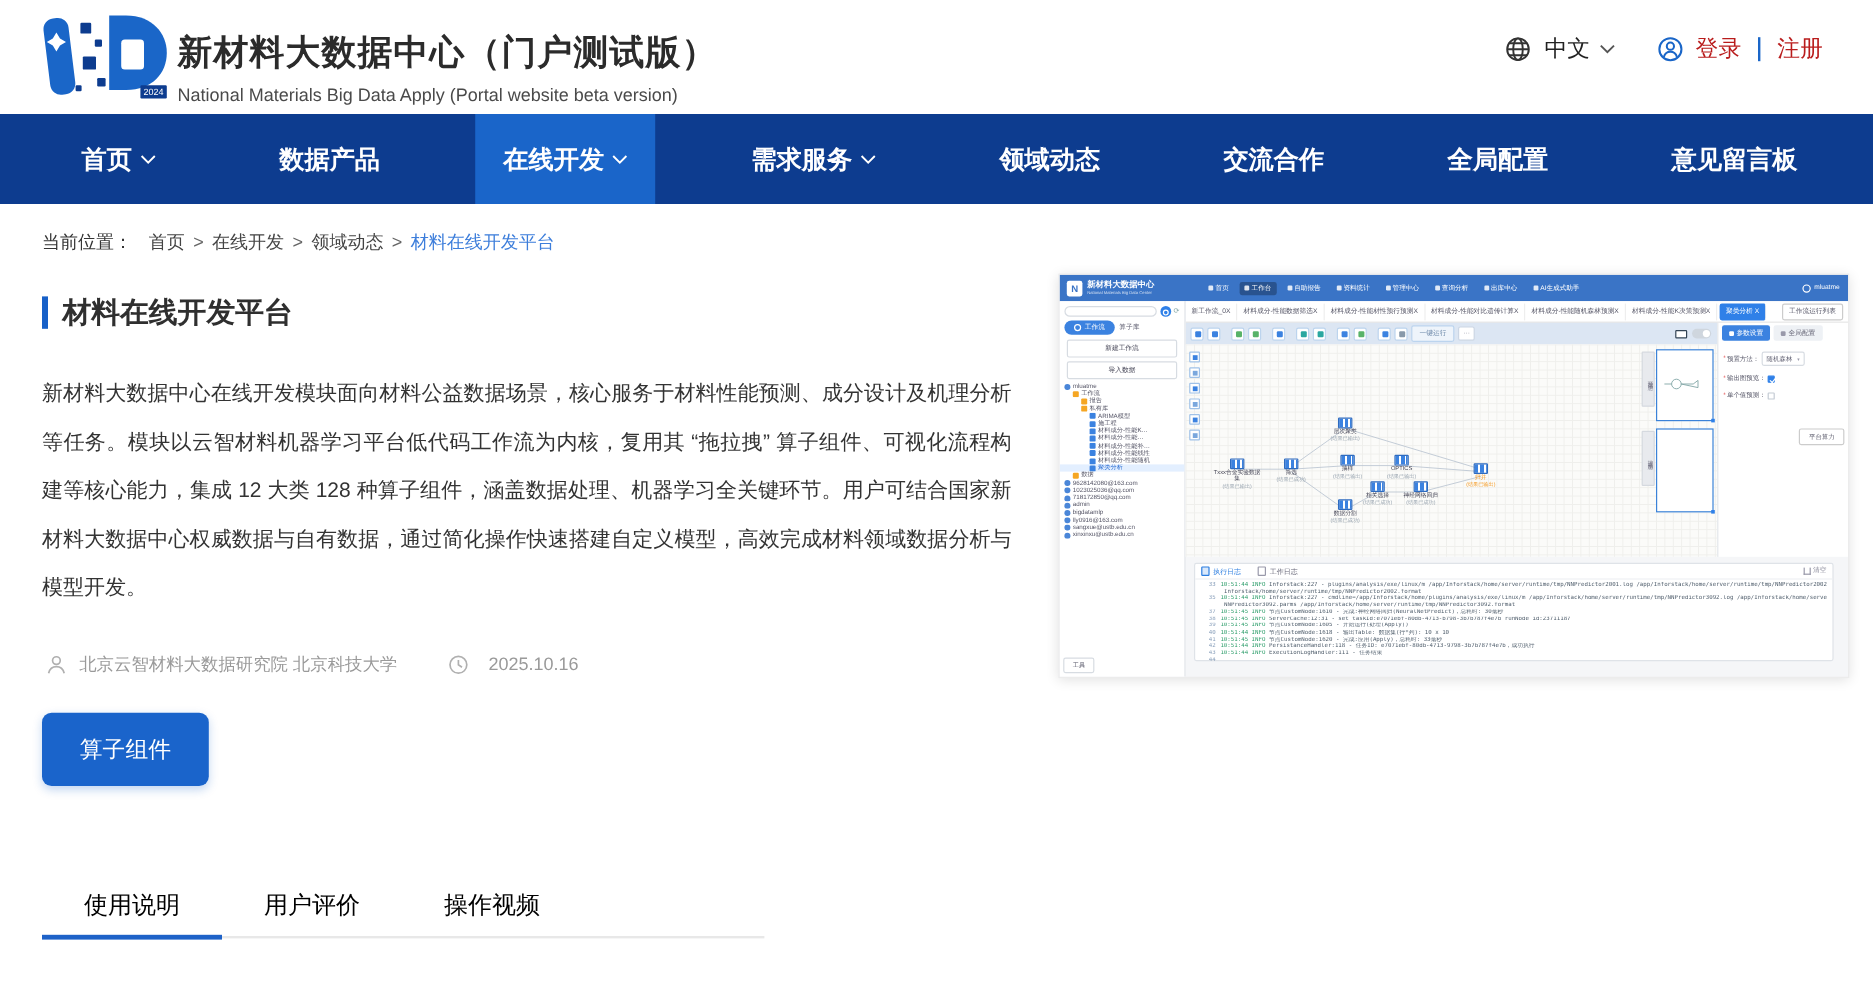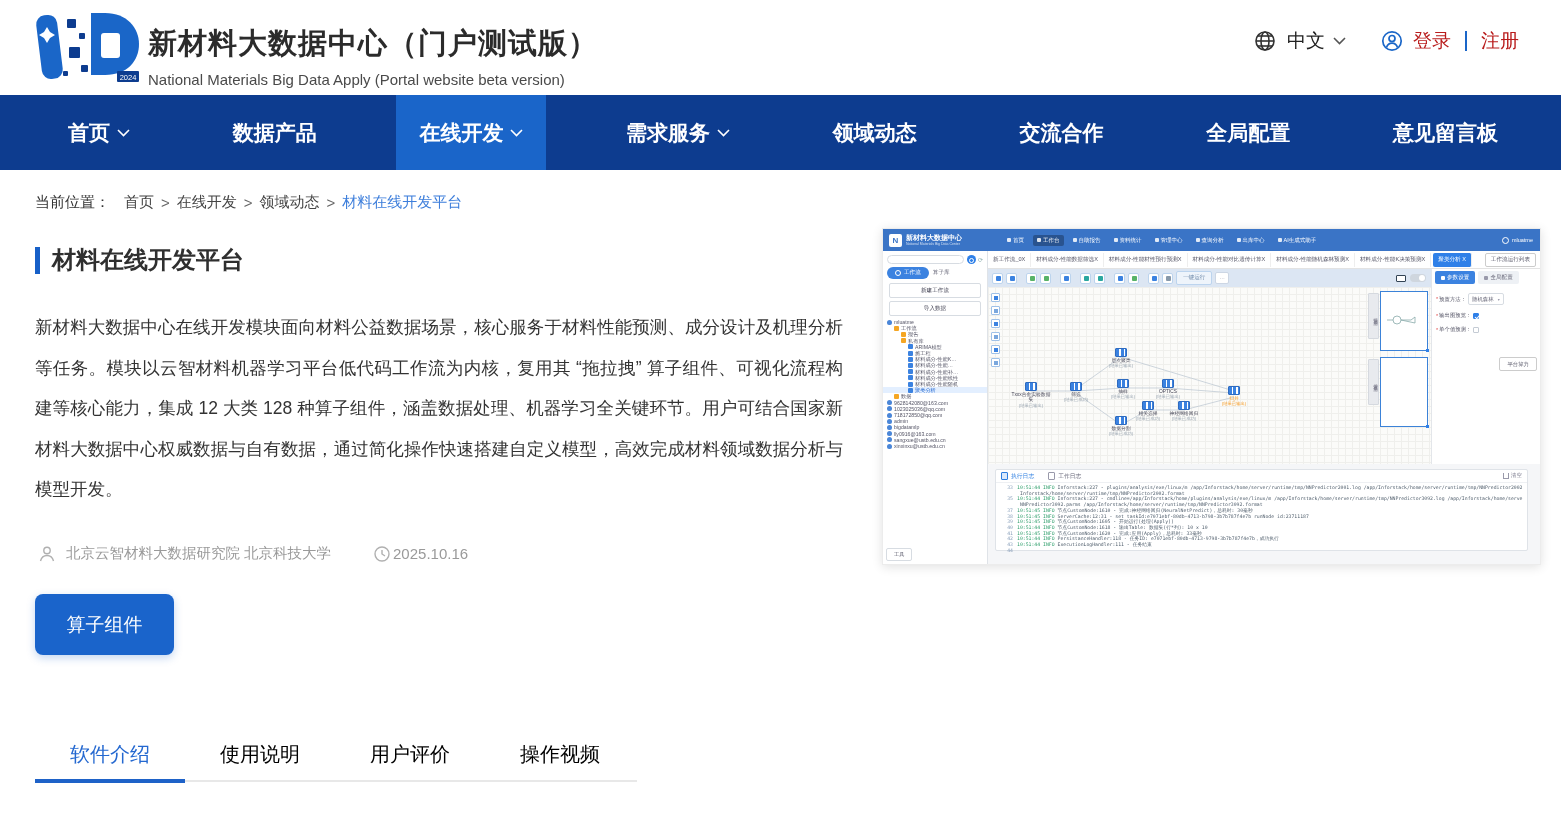--- a/index.html
+++ b/index.html
@@ -33,21 +33,21 @@
   .bc-label { margin-right:14px; }
 
   
   .atitle { position:absolute; top:244px; left:35px; display:flex; align-items:center; }
   .abar { width:5px; height:27px; background:#1760c8; margin-right:12px; }
   .atext { font-size:24px; font-weight:bold; color:#2f2f2f; }
   .desc { position:absolute; top:307px; left:35px; width:808px; font-size:17.5px; line-height:40.5px; color:#333; text-align:justify; }
   .meta { position:absolute; top:544px; left:38px; display:flex; align-items:center; color:#9a9a9a; font-size:14.5px; }
   .meta .a-name { margin-left:10px; }
   .meta .clk { margin-left:42px; display:flex; }
-  .meta .a-date { margin-left:2px; font-size:15px; }
+  .meta .a-date { margin-left:16px; font-size:15px; }
   .cta { position:absolute; top:594px; left:35px; width:139px; height:61px; background:#1a64cb; color:#fff; font-size:19px; border:none; border-radius:8px; cursor:pointer; font-family:inherit; box-shadow:0 3px 8px rgba(21,97,201,.25); }
 
   
   .tabs { position:absolute; top:733px; left:35px; display:flex; }
   .tab { width:150px; text-align:center; font-size:20px; color:#000000; cursor:pointer; padding:8px 0 22px; }
   .tab.active { color:#2468d0; }
   .tab-rail { position:absolute; top:780px; left:35px; width:602px; height:2px; background:#e8e8e8; }
   .tab-ind { position:absolute; top:779px; left:35px; width:150px; height:4px; background:#1e62c8; }
 
   
@@ -268,21 +268,20 @@
       <circle cx="9" cy="9" r="7"></circle>
           <polyline points="9,5 9,9 12,11"></polyline>
     </svg>
       </span>
     <span class="a-date">2025.10.16</span>
   </div>
 
   <button class="cta">算子组件</button>
 
   <div class="tabs">
-    <div class="tab active">软件介绍</div>
     <div class="tab">使用说明</div>
     <div class="tab">用户评价</div>
     <div class="tab">操作视频</div>
   </div>
   <div class="tab-rail"></div>
   <div class="tab-ind"></div>
 
   <div class="shot">
 
     <div class="s-top">

